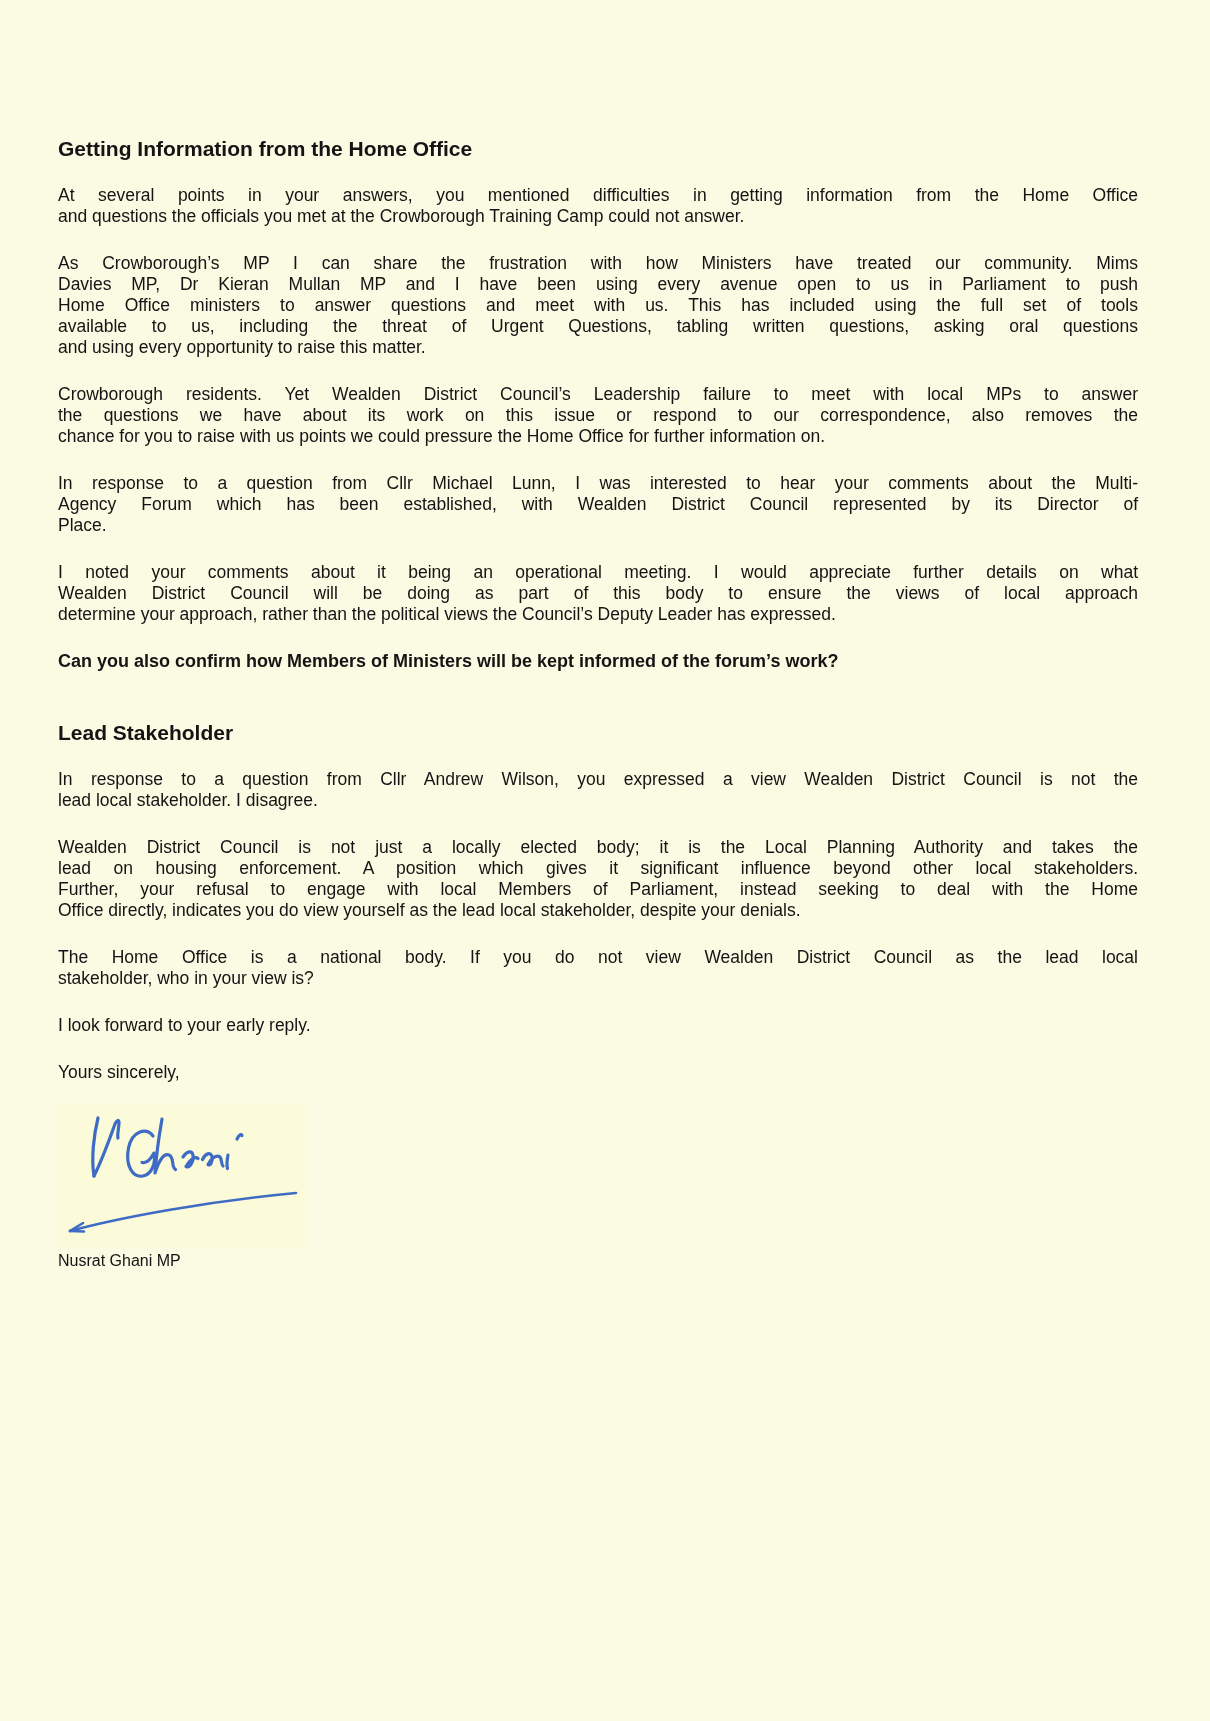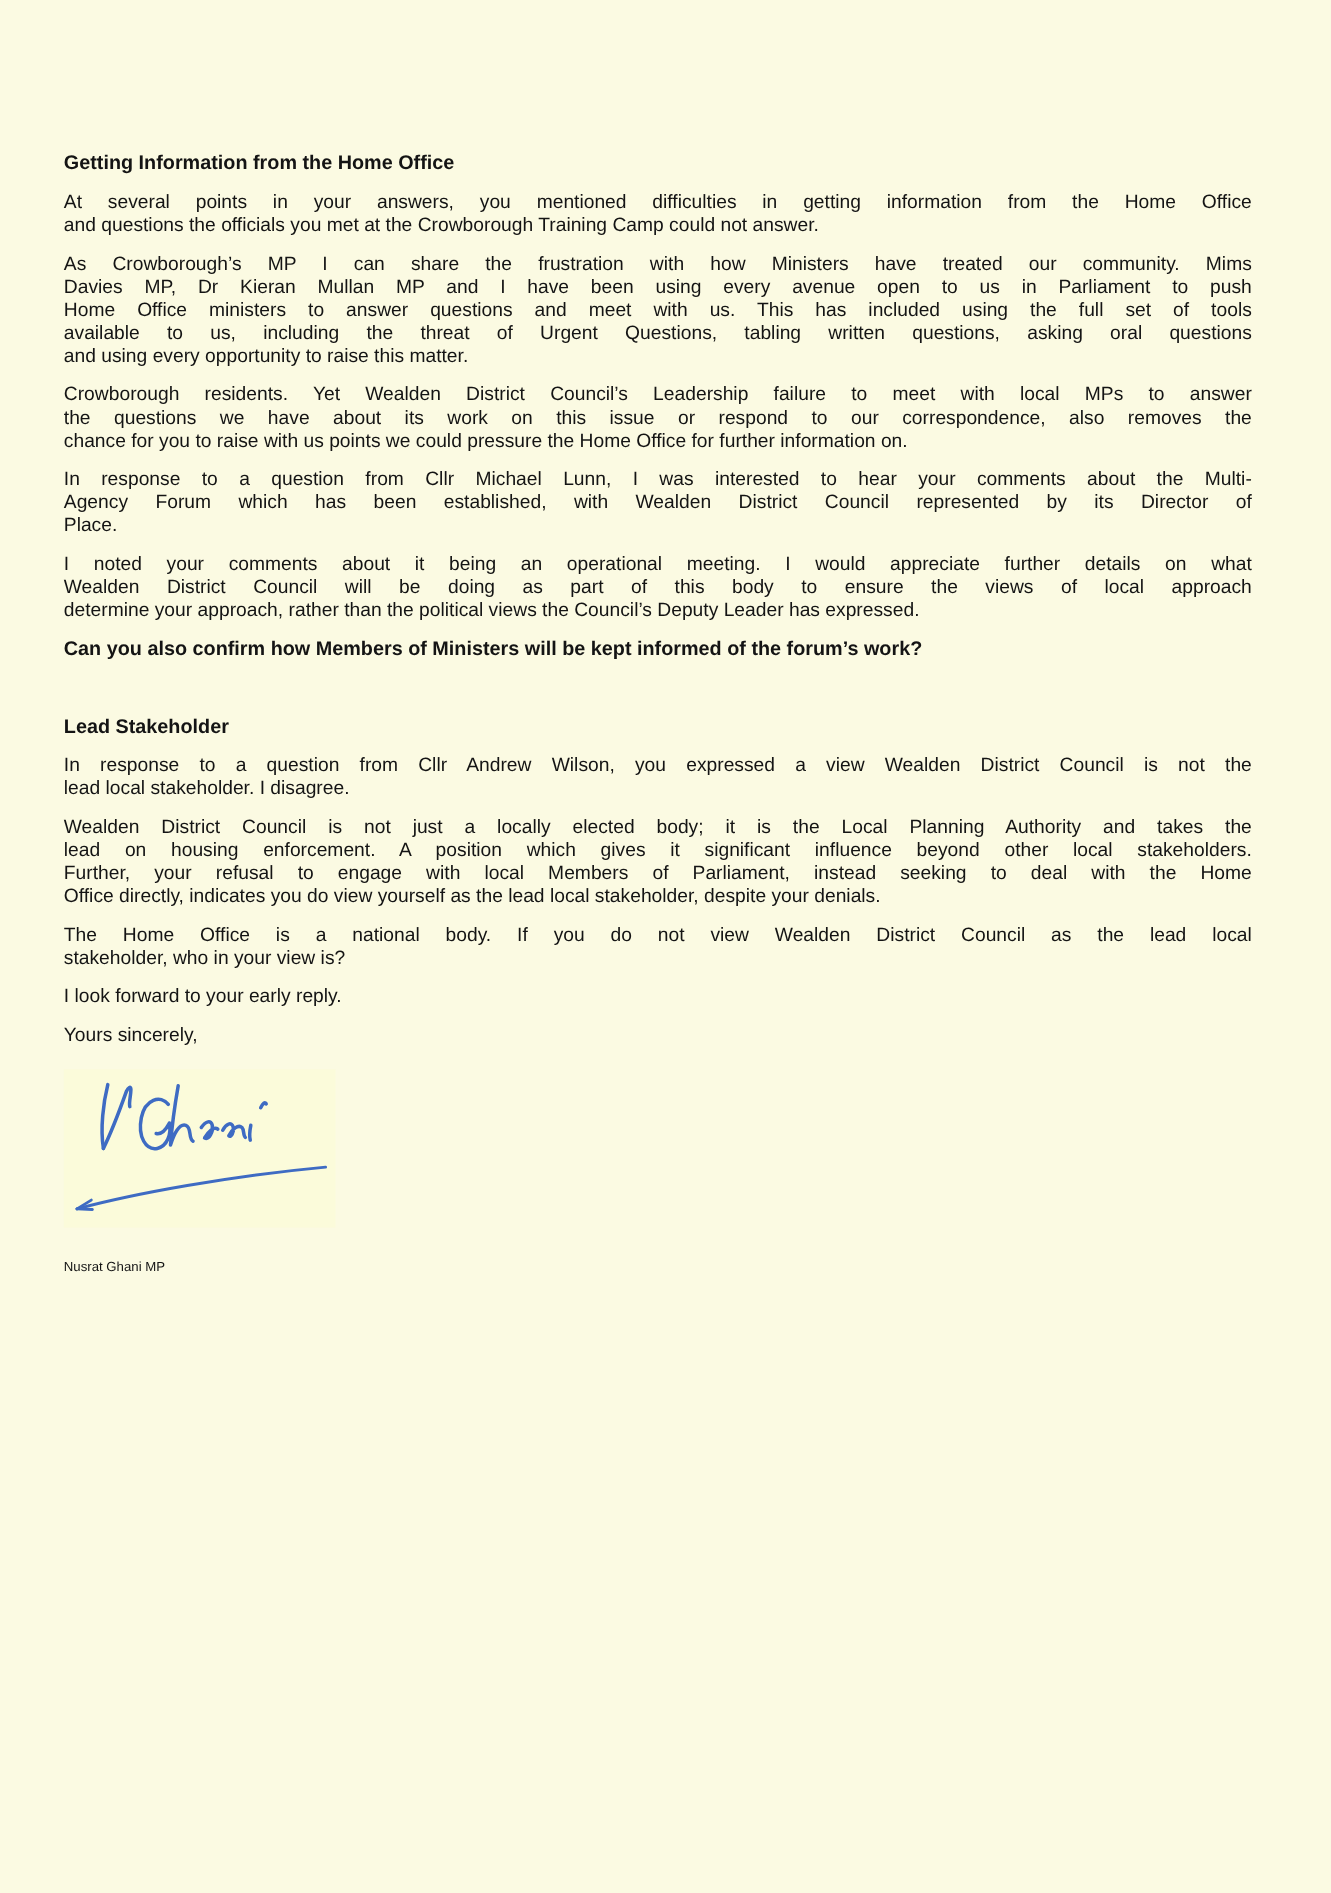--- a/index.html
+++ b/index.html
@@ -18,49 +18,49 @@
   .letter {
     position: absolute;
     left: 58px;
     top: 138px;
     width: 1080px;
     font-size: 17.5px;
     line-height: 21px;
   }
   .block { margin: 0; }
   .block.heading {
-    font-size: 18px;
+    font-size: 21px;
     line-height: 21px;
     font-weight: 700;
     margin-top: 50px;
   }
   .block.heading:first-child { margin-top: 0; }
-  .block.para, .block.bold-para { margin-top: 14px; }
+  .block.para, .block.bold-para { margin-top: 26px; }
   .block.bold-para { font-weight: 700; font-size: 18px; }
   .line { display: block; }
   .line.just {
     text-align: justify;
     text-align-last: justify;
   }
   .sig-box {
     margin-top: 21px;
     width: 247px;
     height: 144px;
     background: var(--sig-bg, #FBFBDA);
   }
   .sig-box svg { display: block; width: 100%; height: 100%; }
   .sig-stroke {
     fill: none;
     stroke: var(--ink, #3E6BC3);
     stroke-linecap: round;
     stroke-linejoin: round;
   }
   .signatory {
-    margin-top: 25px;
-    font-size: 12px;
+    margin-top: 2px;
+    font-size: 16px;
     line-height: 21px;
   }
 </style>
 </head>
 <body>
 
 <div class="page-root">
   <div class="letter">
     <div id="blocks-host">
         <h2 class="block heading">Getting Information from the Home Office</h2>

